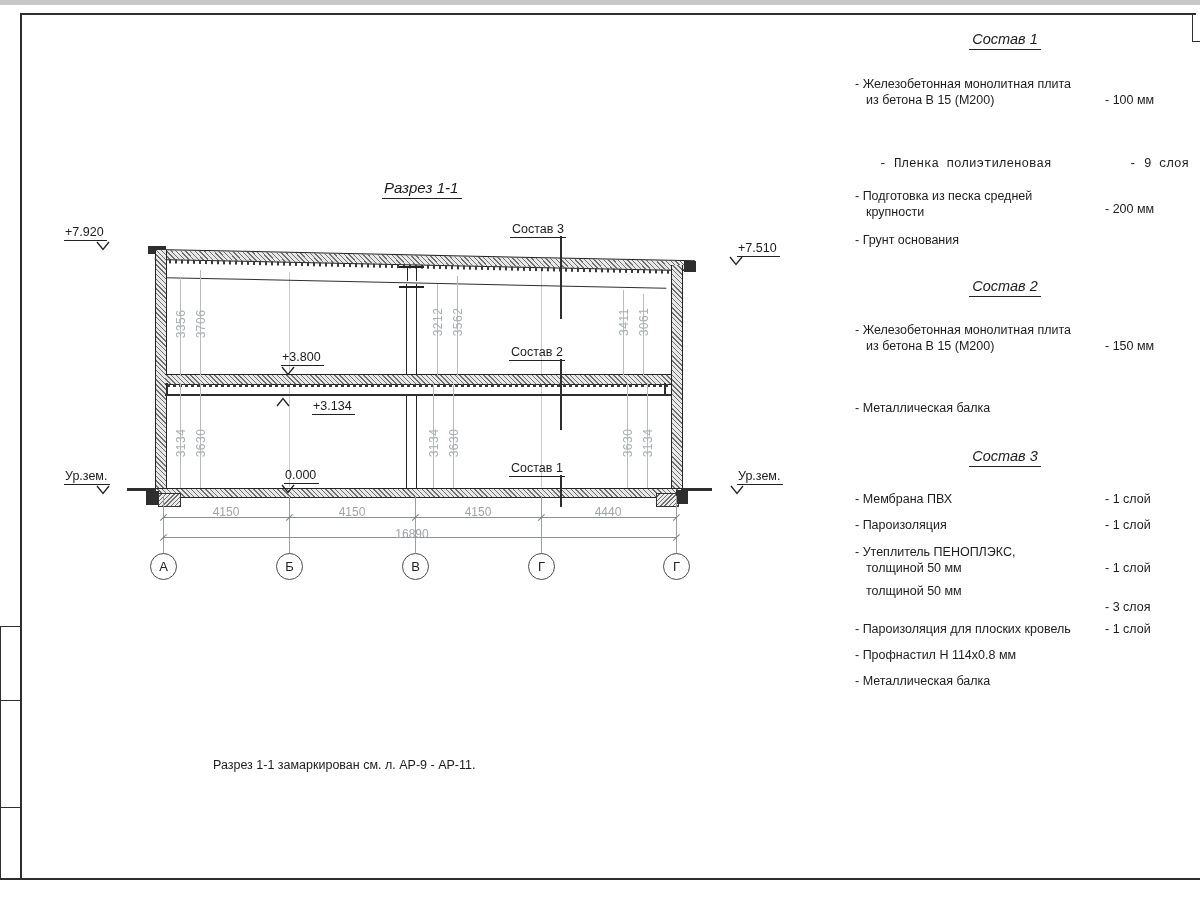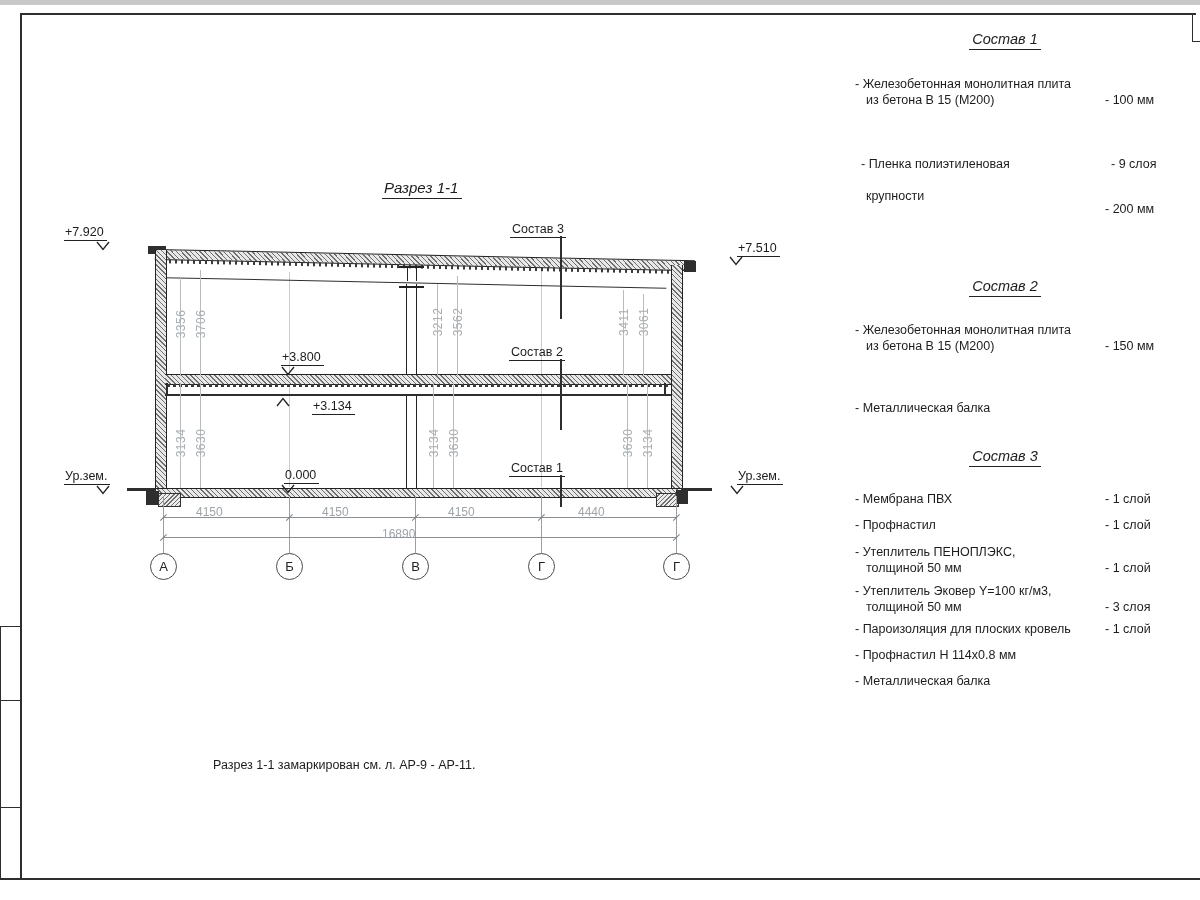--- a/index.html
+++ b/index.html
@@ -2,21 +2,21 @@
 <html><head>
 <meta charset="utf-8">
 <style>
   html,body{margin:0;padding:0;background:#fff;}
   #sheet{position:relative;width:1200px;height:900px;background:#ffffff;overflow:hidden;
          font-family:"Liberation Sans",sans-serif;color:#1c1c1c;}
   .a{position:absolute;}
   .ln{position:absolute;background:#2e2e2e;}
   .gln{position:absolute;background:#9aa0a4;}
   .faint{position:absolute;background:#c9cdd0;}
-  .dimtxt{position:absolute;color:#9fa4a8;font-size:12px;white-space:nowrap;}
+  .dimtxt{position:absolute;color:#9fa4a8;font-size:12px;white-space:nowrap;text-align:center;}
   .vlb{position:absolute;color:#a9aeb2;font-size:12px;letter-spacing:.5px;white-space:nowrap;
        transform:translate(-50%,-50%) rotate(-90deg);}
   .vdl{position:absolute;width:1px;background:#b7bcbf;}
   .tk{position:absolute;width:9px;height:1.3px;background:#7d8286;transform:rotate(-45deg);}
   .hatch{background:repeating-linear-gradient(45deg,#6f6f6f 0 1px,#e8e8e8 1px 3.4px);}
   .hatch2{background:repeating-linear-gradient(-45deg,#6f6f6f 0 1px,#ececec 1px 3px);}
   .band{border-top:1.6px solid #222;border-bottom:1.2px solid #222;}
   .wall{border-left:1.4px solid #222;border-right:1.4px solid #222;}
   .col{border-left:1.6px solid #222;border-right:1.6px solid #222;background:#fff;}
   .deck{background:repeating-linear-gradient(90deg,#3a3a3a 0 2.6px,transparent 2.6px 6px);}
@@ -190,55 +190,58 @@
   <div class="circle" style="left:663px;top:553px;">Г</div>
 
   <div class="note" style="left:213px;top:758px;">Разрез 1-1 замаркирован см. л. АР-9 - АР-11.</div>
 
   <div class="comp-title" style="left:855px;top:31px;"><span>Состав 1</span></div>
   <div class="comp-item" style="left:855px;top:77px;">
     <div>- Железобетонная  монолитная плита</div>
     <div class="comp-l2">из бетона В 15 (М200)</div>
     <span class="comp-val on2">- 100 мм</span>
   </div>
-  <div class="comp-item" style="left:861px;top:157px;">
+  <div class="comp-item" style="left:879px;top:157px;font-family:Liberation Mono, monospace;">
     <div>- Пленка полиэтиленовая</div>
     <span class="comp-val">-  9 слоя</span>
   </div>
   <div class="comp-item" style="left:855px;top:189px;">
+    <div>- Подготовка из песка средней</div>
     <div class="comp-l2">крупности</div>
     <span class="comp-val" style="top:13px;">- 200 мм</span>
+  </div>
+  <div class="comp-item" style="left:855px;top:233px;">
+    <div>- Грунт основания</div>
   </div>
 
   <div class="comp-title" style="left:855px;top:278px;"><span>Состав 2</span></div>
   <div class="comp-item" style="left:855px;top:323px;">
     <div>- Железобетонная  монолитная плита</div>
     <div class="comp-l2">из бетона В 15 (М200)</div>
     <span class="comp-val on2">- 150 мм</span>
   </div>
   <div class="comp-item" style="left:855px;top:401px;">
     <div>- Металлическая балка</div>
   </div>
 
   <div class="comp-title" style="left:855px;top:448px;"><span>Состав 3</span></div>
   <div class="comp-item" style="left:855px;top:492px;">
     <div>- Мембрана ПВХ</div>
     <span class="comp-val">- 1 слой</span>
   </div>
   <div class="comp-item" style="left:855px;top:518px;">
-    <div>- Профнастил</div>
+    <div>- Пароизоляция</div>
     <span class="comp-val">- 1 слой</span>
   </div>
   <div class="comp-item" style="left:855px;top:545px;">
     <div>- Утеплитель ПЕНОПЛЭКС,</div>
     <div class="comp-l2">толщиной 50 мм</div>
     <span class="comp-val on2">- 1 слой</span>
   </div>
   <div class="comp-item" style="left:855px;top:584px;">
-    <div>- Утеплитель Эковер Y=100 кг/м3,</div>
     <div class="comp-l2">толщиной 50 мм</div>
     <span class="comp-val on2">- 3 слоя</span>
   </div>
   <div class="comp-item" style="left:855px;top:622px;">
     <div>- Пароизоляция для плоских кровель</div>
     <span class="comp-val">- 1 слой</span>
   </div>
   <div class="comp-item" style="left:855px;top:648px;">
     <div>- Профнастил Н 114х0.8 мм</div>
   </div>

